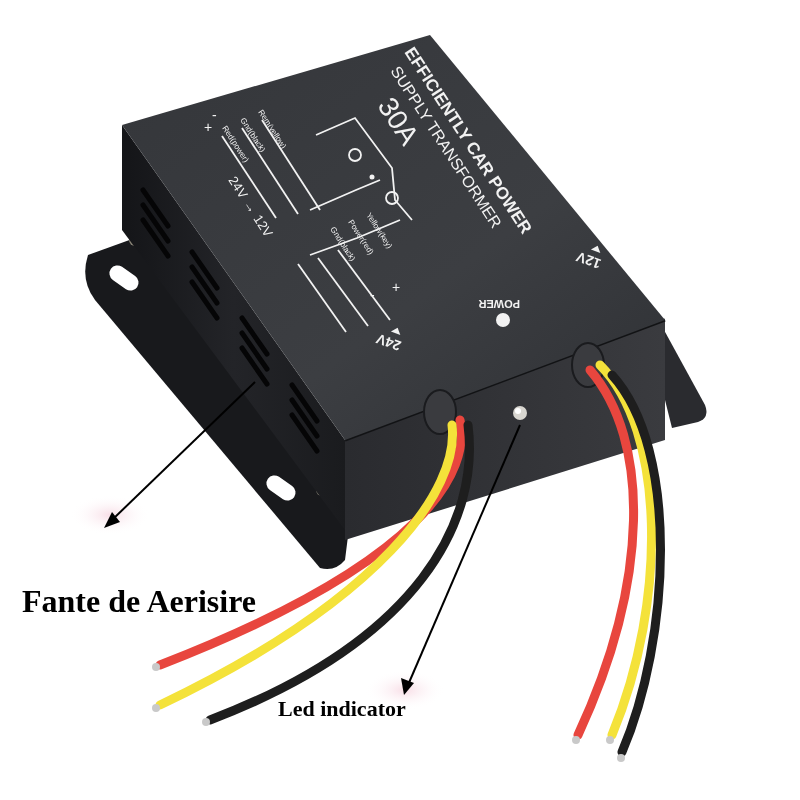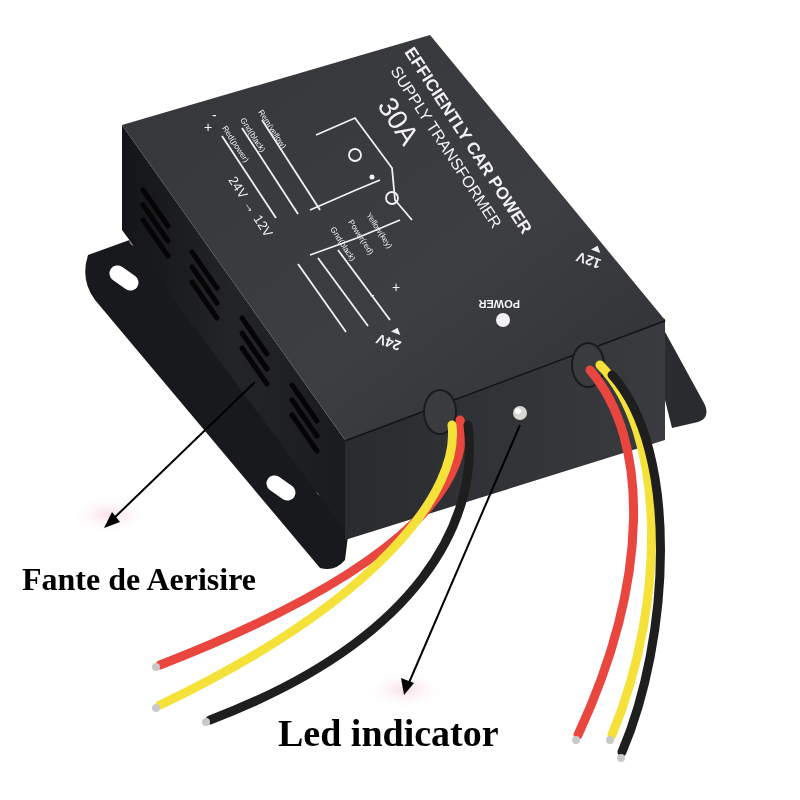--- a/index.html
+++ b/index.html
@@ -1,20 +1,20 @@
 <!DOCTYPE html>
 <html><head>
 <meta charset="utf-8">
 <style>
   html, body { margin:0; padding:0; background:#ffffff; }
   body { width:800px; height:800px; position:relative; overflow:hidden; font-family:"Liberation Serif", serif; }
   #scene { position:absolute; left:0; top:0; width:800px; height:800px; }
   .label { position:absolute; font-family:"Liberation Serif", serif; font-weight:bold; color:#000; white-space:nowrap; }
-  #label-vent { left:22px; top:561px; font-size:32px; }
-  #label-led { left:278px; top:711px; font-size:38px; }
+  #label-vent { left:22px; top:583px; font-size:32px; }
+  #label-led { left:278px; top:696px; font-size:22px; }
   .silk { font-family:"Liberation Sans", sans-serif; fill:#f2f2f2; }
 </style>
 </head>
 <body>
 
 <svg id="scene" viewBox="0 0 800 800" xmlns="http://www.w3.org/2000/svg">
   <defs>
     <linearGradient id="topGrad" x1="0" y1="0" x2="1" y2="1">
       <stop offset="0" stop-color="#34363a"></stop>
       <stop offset="0.6" stop-color="#3c3e42"></stop>

